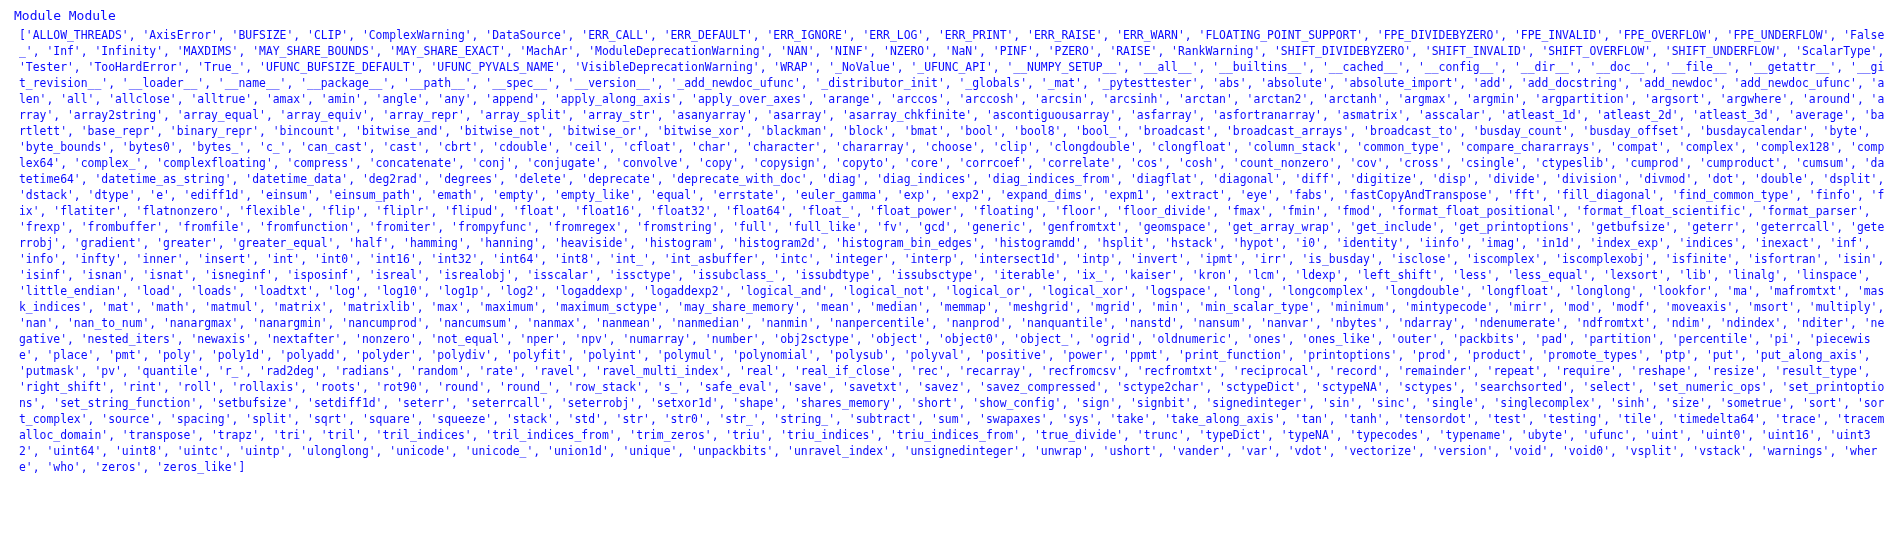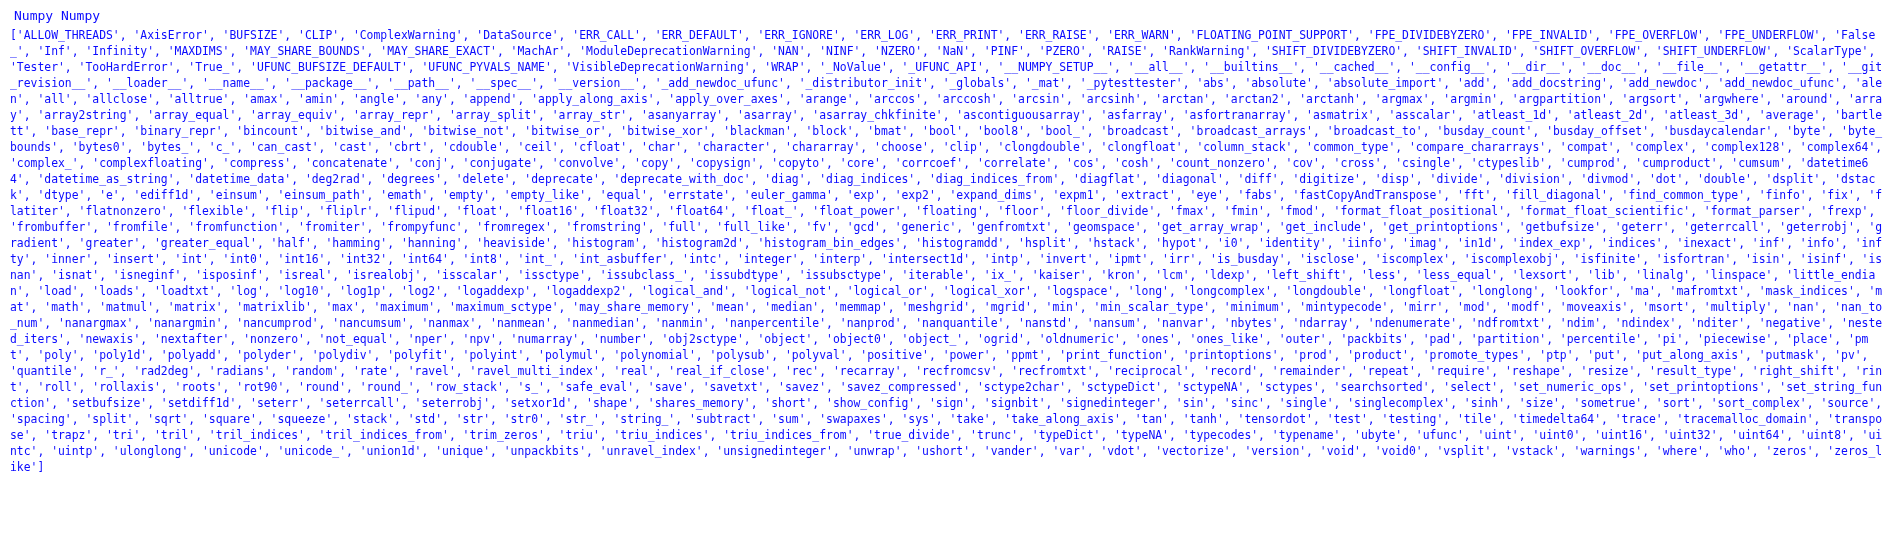--- a/index.html
+++ b/index.html
@@ -12,24 +12,24 @@
   .title {
     color: #0b0bff;
     font-size: 13px;
     padding: 8px 14px 4px 14px;
     font-weight: 400;
   }
   .dump {
     color: #0b0bff;
     font-size: 11.4px;
     line-height: 16px;
-    padding: 0 14px 10px 10px;
+    padding: 0 14px 10px 19px;
     white-space: normal;
     word-break: break-all;
     overflow-wrap: anywhere;
   }
 </style>
 </head>
 <body>
 
-<div class="title">Numpy Numpy</div>
+<div class="title">Module Module</div>
 
 <div class="dump">['ALLOW_THREADS', 'AxisError', 'BUFSIZE', 'CLIP', 'ComplexWarning', 'DataSource', 'ERR_CALL', 'ERR_DEFAULT', 'ERR_IGNORE', 'ERR_LOG', 'ERR_PRINT', 'ERR_RAISE', 'ERR_WARN', 'FLOATING_POINT_SUPPORT', 'FPE_DIVIDEBYZERO', 'FPE_INVALID', 'FPE_OVERFLOW', 'FPE_UNDERFLOW', 'False_', 'Inf', 'Infinity', 'MAXDIMS', 'MAY_SHARE_BOUNDS', 'MAY_SHARE_EXACT', 'MachAr', 'ModuleDeprecationWarning', 'NAN', 'NINF', 'NZERO', 'NaN', 'PINF', 'PZERO', 'RAISE', 'RankWarning', 'SHIFT_DIVIDEBYZERO', 'SHIFT_INVALID', 'SHIFT_OVERFLOW', 'SHIFT_UNDERFLOW', 'ScalarType', 'Tester', 'TooHardError', 'True_', 'UFUNC_BUFSIZE_DEFAULT', 'UFUNC_PYVALS_NAME', 'VisibleDeprecationWarning', 'WRAP', '_NoValue', '_UFUNC_API', '__NUMPY_SETUP__', '__all__', '__builtins__', '__cached__', '__config__', '__dir__', '__doc__', '__file__', '__getattr__', '__git_revision__', '__loader__', '__name__', '__package__', '__path__', '__spec__', '__version__', '_add_newdoc_ufunc', '_distributor_init', '_globals', '_mat', '_pytesttester', 'abs', 'absolute', 'absolute_import', 'add', 'add_docstring', 'add_newdoc', 'add_newdoc_ufunc', 'alen', 'all', 'allclose', 'alltrue', 'amax', 'amin', 'angle', 'any', 'append', 'apply_along_axis', 'apply_over_axes', 'arange', 'arccos', 'arccosh', 'arcsin', 'arcsinh', 'arctan', 'arctan2', 'arctanh', 'argmax', 'argmin', 'argpartition', 'argsort', 'argwhere', 'around', 'array', 'array2string', 'array_equal', 'array_equiv', 'array_repr', 'array_split', 'array_str', 'asanyarray', 'asarray', 'asarray_chkfinite', 'ascontiguousarray', 'asfarray', 'asfortranarray', 'asmatrix', 'asscalar', 'atleast_1d', 'atleast_2d', 'atleast_3d', 'average', 'bartlett', 'base_repr', 'binary_repr', 'bincount', 'bitwise_and', 'bitwise_not', 'bitwise_or', 'bitwise_xor', 'blackman', 'block', 'bmat', 'bool', 'bool8', 'bool_', 'broadcast', 'broadcast_arrays', 'broadcast_to', 'busday_count', 'busday_offset', 'busdaycalendar', 'byte', 'byte_bounds', 'bytes0', 'bytes_', 'c_', 'can_cast', 'cast', 'cbrt', 'cdouble', 'ceil', 'cfloat', 'char', 'character', 'chararray', 'choose', 'clip', 'clongdouble', 'clongfloat', 'column_stack', 'common_type', 'compare_chararrays', 'compat', 'complex', 'complex128', 'complex64', 'complex_', 'complexfloating', 'compress', 'concatenate', 'conj', 'conjugate', 'convolve', 'copy', 'copysign', 'copyto', 'core', 'corrcoef', 'correlate', 'cos', 'cosh', 'count_nonzero', 'cov', 'cross', 'csingle', 'ctypeslib', 'cumprod', 'cumproduct', 'cumsum', 'datetime64', 'datetime_as_string', 'datetime_data', 'deg2rad', 'degrees', 'delete', 'deprecate', 'deprecate_with_doc', 'diag', 'diag_indices', 'diag_indices_from', 'diagflat', 'diagonal', 'diff', 'digitize', 'disp', 'divide', 'division', 'divmod', 'dot', 'double', 'dsplit', 'dstack', 'dtype', 'e', 'ediff1d', 'einsum', 'einsum_path', 'emath', 'empty', 'empty_like', 'equal', 'errstate', 'euler_gamma', 'exp', 'exp2', 'expand_dims', 'expm1', 'extract', 'eye', 'fabs', 'fastCopyAndTranspose', 'fft', 'fill_diagonal', 'find_common_type', 'finfo', 'fix', 'flatiter', 'flatnonzero', 'flexible', 'flip', 'fliplr', 'flipud', 'float', 'float16', 'float32', 'float64', 'float_', 'float_power', 'floating', 'floor', 'floor_divide', 'fmax', 'fmin', 'fmod', 'format_float_positional', 'format_float_scientific', 'format_parser', 'frexp', 'frombuffer', 'fromfile', 'fromfunction', 'fromiter', 'frompyfunc', 'fromregex', 'fromstring', 'full', 'full_like', 'fv', 'gcd', 'generic', 'genfromtxt', 'geomspace', 'get_array_wrap', 'get_include', 'get_printoptions', 'getbufsize', 'geterr', 'geterrcall', 'geterrobj', 'gradient', 'greater', 'greater_equal', 'half', 'hamming', 'hanning', 'heaviside', 'histogram', 'histogram2d', 'histogram_bin_edges', 'histogramdd', 'hsplit', 'hstack', 'hypot', 'i0', 'identity', 'iinfo', 'imag', 'in1d', 'index_exp', 'indices', 'inexact', 'inf', 'info', 'infty', 'inner', 'insert', 'int', 'int0', 'int16', 'int32', 'int64', 'int8', 'int_', 'int_asbuffer', 'intc', 'integer', 'interp', 'intersect1d', 'intp', 'invert', 'ipmt', 'irr', 'is_busday', 'isclose', 'iscomplex', 'iscomplexobj', 'isfinite', 'isfortran', 'isin', 'isinf', 'isnan', 'isnat', 'isneginf', 'isposinf', 'isreal', 'isrealobj', 'isscalar', 'issctype', 'issubclass_', 'issubdtype', 'issubsctype', 'iterable', 'ix_', 'kaiser', 'kron', 'lcm', 'ldexp', 'left_shift', 'less', 'less_equal', 'lexsort', 'lib', 'linalg', 'linspace', 'little_endian', 'load', 'loads', 'loadtxt', 'log', 'log10', 'log1p', 'log2', 'logaddexp', 'logaddexp2', 'logical_and', 'logical_not', 'logical_or', 'logical_xor', 'logspace', 'long', 'longcomplex', 'longdouble', 'longfloat', 'longlong', 'lookfor', 'ma', 'mafromtxt', 'mask_indices', 'mat', 'math', 'matmul', 'matrix', 'matrixlib', 'max', 'maximum', 'maximum_sctype', 'may_share_memory', 'mean', 'median', 'memmap', 'meshgrid', 'mgrid', 'min', 'min_scalar_type', 'minimum', 'mintypecode', 'mirr', 'mod', 'modf', 'moveaxis', 'msort', 'multiply', 'nan', 'nan_to_num', 'nanargmax', 'nanargmin', 'nancumprod', 'nancumsum', 'nanmax', 'nanmean', 'nanmedian', 'nanmin', 'nanpercentile', 'nanprod', 'nanquantile', 'nanstd', 'nansum', 'nanvar', 'nbytes', 'ndarray', 'ndenumerate', 'ndfromtxt', 'ndim', 'ndindex', 'nditer', 'negative', 'nested_iters', 'newaxis', 'nextafter', 'nonzero', 'not_equal', 'nper', 'npv', 'numarray', 'number', 'obj2sctype', 'object', 'object0', 'object_', 'ogrid', 'oldnumeric', 'ones', 'ones_like', 'outer', 'packbits', 'pad', 'partition', 'percentile', 'pi', 'piecewise', 'place', 'pmt', 'poly', 'poly1d', 'polyadd', 'polyder', 'polydiv', 'polyfit', 'polyint', 'polymul', 'polynomial', 'polysub', 'polyval', 'positive', 'power', 'ppmt', 'print_function', 'printoptions', 'prod', 'product', 'promote_types', 'ptp', 'put', 'put_along_axis', 'putmask', 'pv', 'quantile', 'r_', 'rad2deg', 'radians', 'random', 'rate', 'ravel', 'ravel_multi_index', 'real', 'real_if_close', 'rec', 'recarray', 'recfromcsv', 'recfromtxt', 'reciprocal', 'record', 'remainder', 'repeat', 'require', 'reshape', 'resize', 'result_type', 'right_shift', 'rint', 'roll', 'rollaxis', 'roots', 'rot90', 'round', 'round_', 'row_stack', 's_', 'safe_eval', 'save', 'savetxt', 'savez', 'savez_compressed', 'sctype2char', 'sctypeDict', 'sctypeNA', 'sctypes', 'searchsorted', 'select', 'set_numeric_ops', 'set_printoptions', 'set_string_function', 'setbufsize', 'setdiff1d', 'seterr', 'seterrcall', 'seterrobj', 'setxor1d', 'shape', 'shares_memory', 'short', 'show_config', 'sign', 'signbit', 'signedinteger', 'sin', 'sinc', 'single', 'singlecomplex', 'sinh', 'size', 'sometrue', 'sort', 'sort_complex', 'source', 'spacing', 'split', 'sqrt', 'square', 'squeeze', 'stack', 'std', 'str', 'str0', 'str_', 'string_', 'subtract', 'sum', 'swapaxes', 'sys', 'take', 'take_along_axis', 'tan', 'tanh', 'tensordot', 'test', 'testing', 'tile', 'timedelta64', 'trace', 'tracemalloc_domain', 'transpose', 'trapz', 'tri', 'tril', 'tril_indices', 'tril_indices_from', 'trim_zeros', 'triu', 'triu_indices', 'triu_indices_from', 'true_divide', 'trunc', 'typeDict', 'typeNA', 'typecodes', 'typename', 'ubyte', 'ufunc', 'uint', 'uint0', 'uint16', 'uint32', 'uint64', 'uint8', 'uintc', 'uintp', 'ulonglong', 'unicode', 'unicode_', 'union1d', 'unique', 'unpackbits', 'unravel_index', 'unsignedinteger', 'unwrap', 'ushort', 'vander', 'var', 'vdot', 'vectorize', 'version', 'void', 'void0', 'vsplit', 'vstack', 'warnings', 'where', 'who', 'zeros', 'zeros_like']</div>
 
 </body></html>

